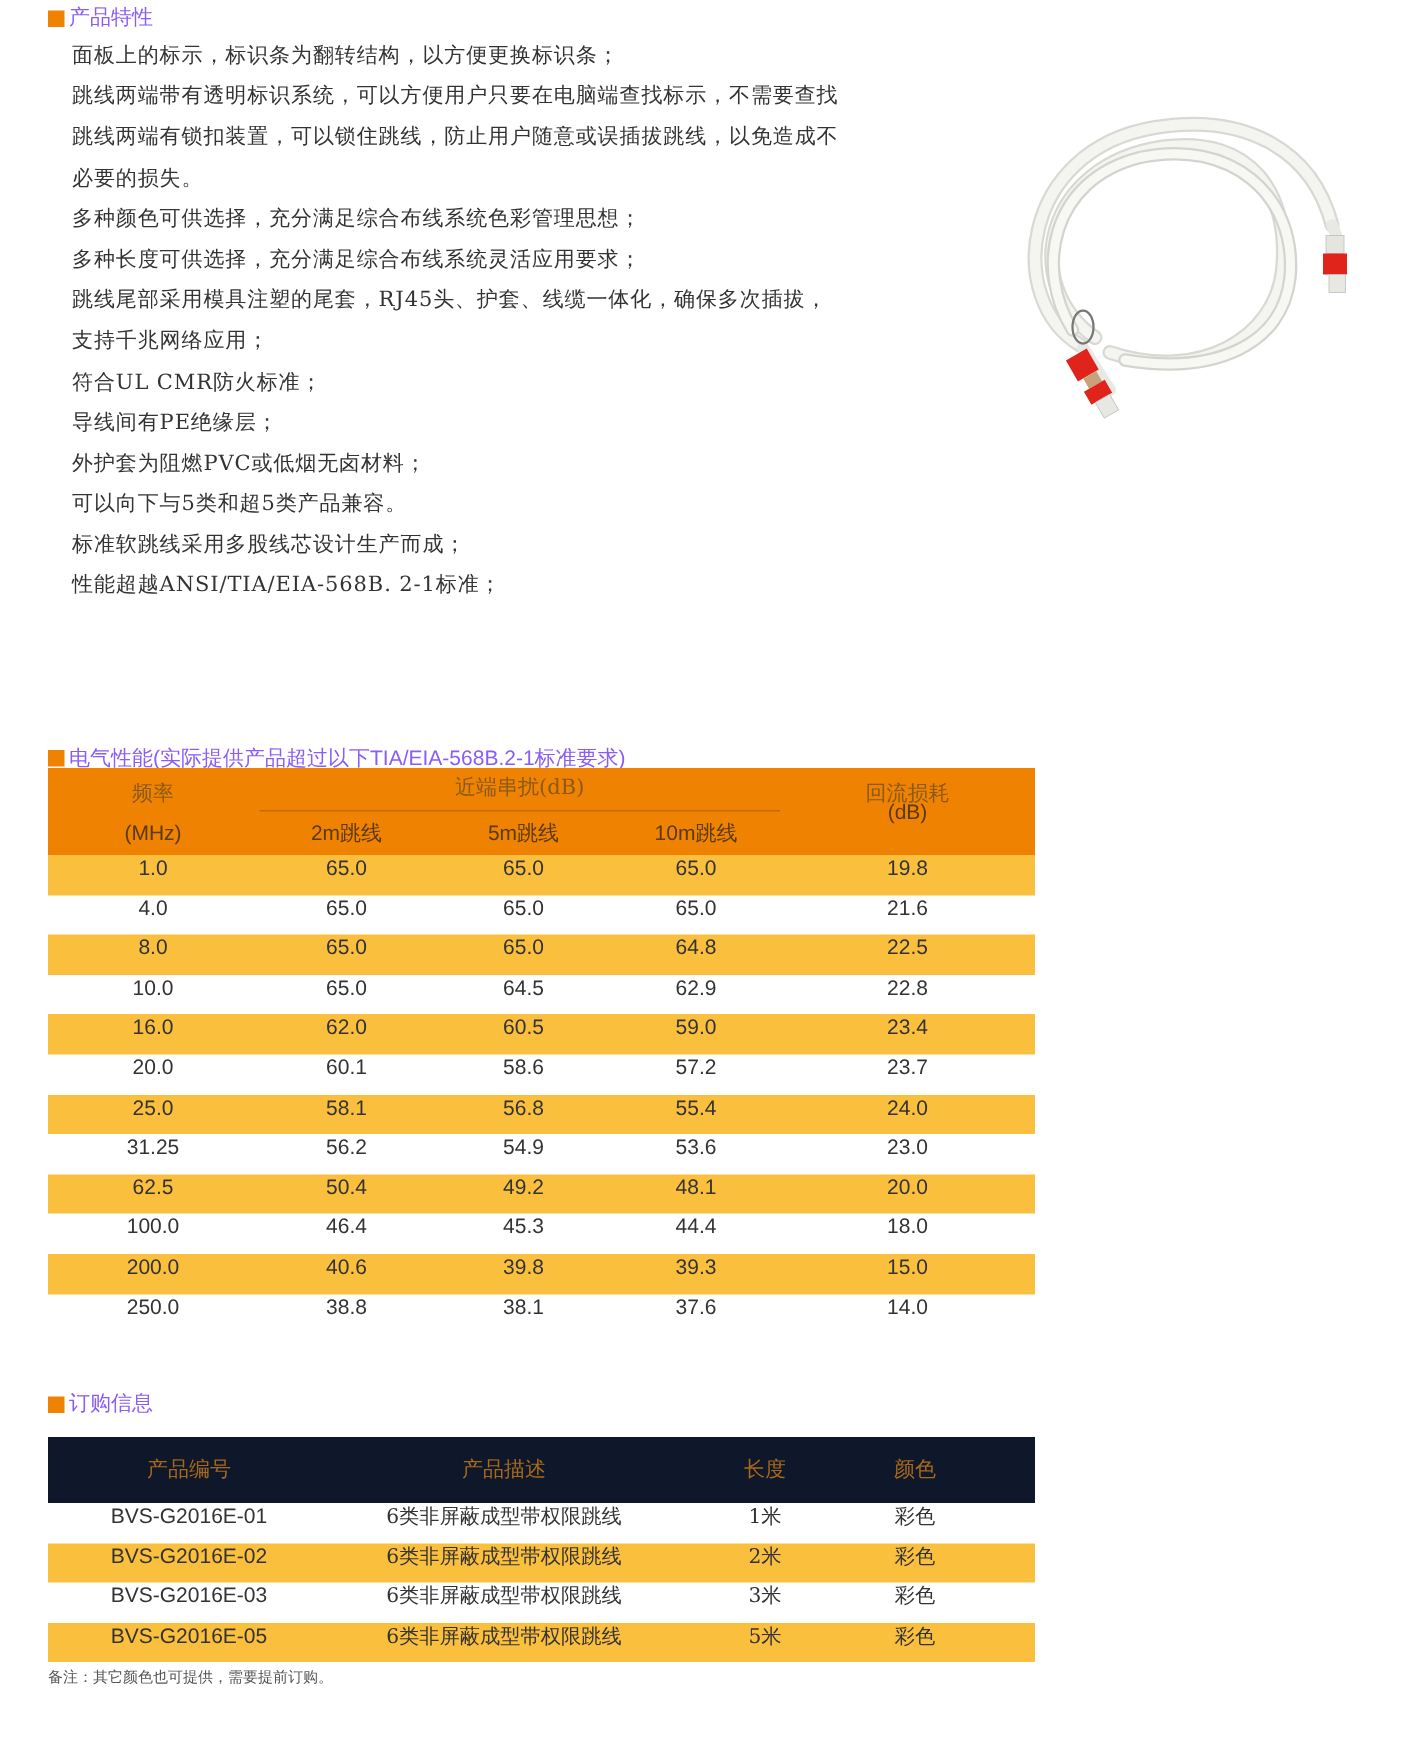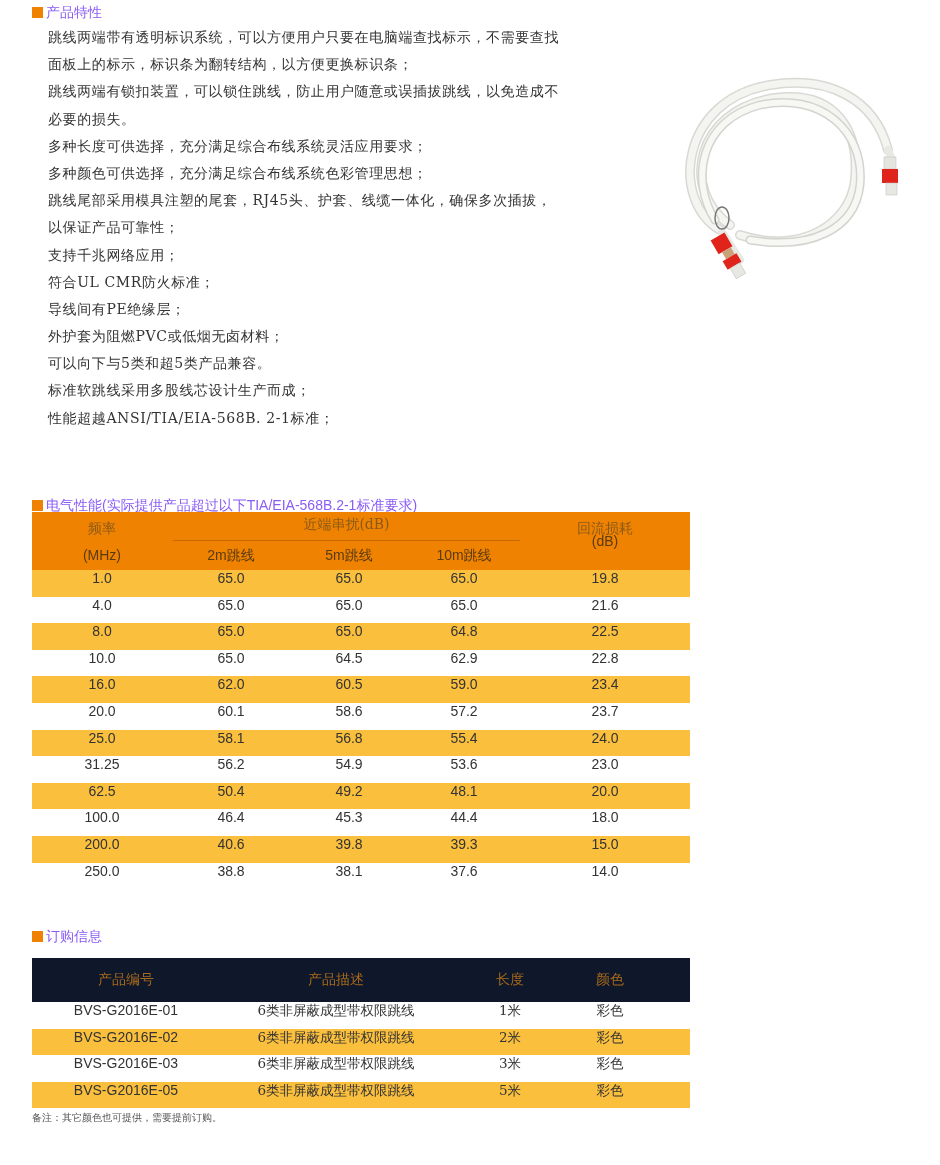--- a/index.html
+++ b/index.html
@@ -112,28 +112,27 @@
   </style>
 </head>
 <body>
 
 <div class="section-title" id="features-title">
   <span class="square"></span>
   <span>产品特性</span>
 </div>
 
 <div class="features">
+  <div class="line">面板上的标示，标识条为翻转结构，以方便更换标识条；</div>
   <div class="line">跳线两端带有透明标识系统，可以方便用户只要在电脑端查找标示，不需要查找</div>
-  <div class="line">面板上的标示，标识条为翻转结构，以方便更换标识条；</div>
   <div class="line">跳线两端有锁扣装置，可以锁住跳线，防止用户随意或误插拔跳线，以免造成不</div>
   <div class="line">必要的损失。</div>
+  <div class="line">多种颜色可供选择，充分满足综合布线系统色彩管理思想；</div>
   <div class="line">多种长度可供选择，充分满足综合布线系统灵活应用要求；</div>
-  <div class="line">多种颜色可供选择，充分满足综合布线系统色彩管理思想；</div>
   <div class="line">跳线尾部采用模具注塑的尾套，RJ45头、护套、线缆一体化，确保多次插拔，</div>
-  <div class="line">以保证产品可靠性；</div>
   <div class="line">支持千兆网络应用；</div>
   <div class="line">符合UL CMR防火标准；</div>
   <div class="line">导线间有PE绝缘层；</div>
   <div class="line">外护套为阻燃PVC或低烟无卤材料；</div>
   <div class="line">可以向下与5类和超5类产品兼容。</div>
   <div class="line">标准软跳线采用多股线芯设计生产而成；</div>
   <div class="line">性能超越ANSI/TIA/EIA-568B. 2-1标准；</div>
 </div>
 
 <div class="product-image">

